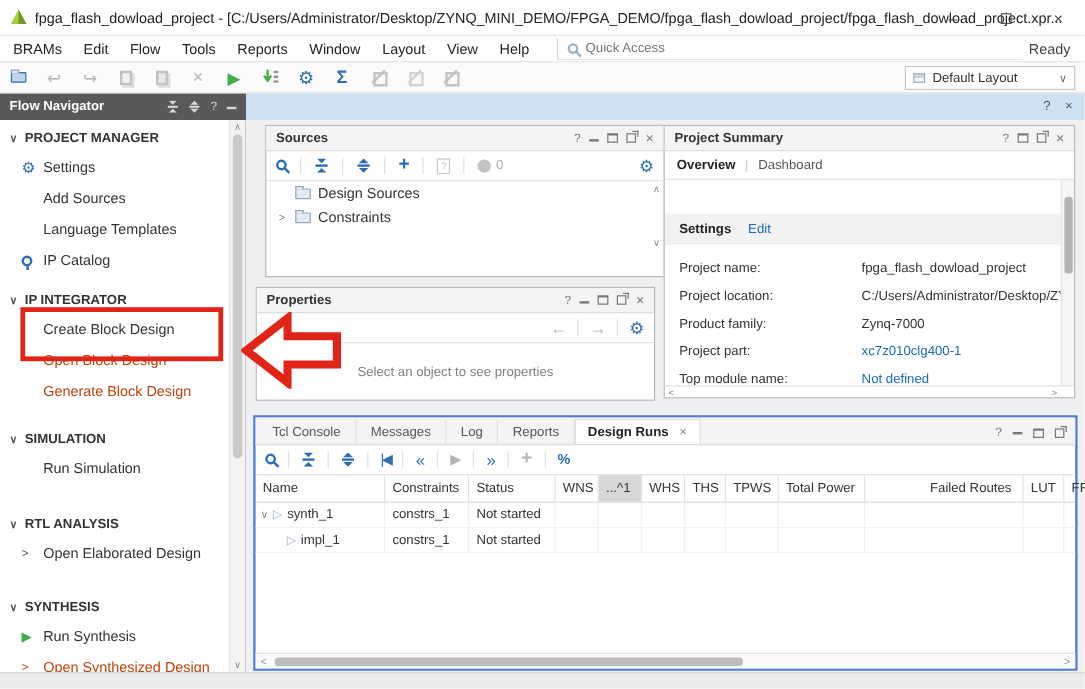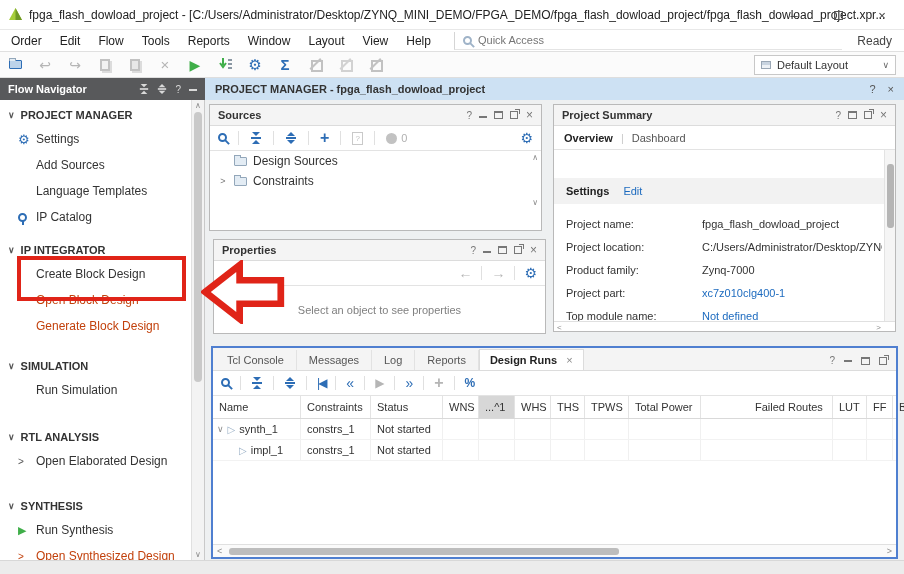--- a/index.html
+++ b/index.html
@@ -61,21 +61,21 @@
   
   .pm-header{position:absolute;top:78px;left:205px;right:0;height:22px;background:#cde1f3;display:flex;align-items:center;padding:0 10px;font-size:11px;font-weight:bold;color:#333;}
   .pm-hicons{margin-left:auto;display:flex;gap:12px;color:#555;font-size:11px;font-weight:normal;}
   .workspace{position:absolute;top:100px;left:205px;right:0;bottom:14px;background:#eef0f1;}
   .panel{position:absolute;background:#fff;border:1px solid #b9b9b9;}
   .panel-header{height:21px;background:#f4f4f4;border-bottom:1px solid #dcdcdc;display:flex;align-items:center;padding:0 8px;font-weight:bold;font-size:11px;color:#333;}
   .pctrl{margin-left:auto;display:flex;align-items:center;gap:7px;color:#777;font-size:10px;font-weight:normal;}
   .ptool{height:25px;border-bottom:1px solid #e3e3e3;display:flex;align-items:center;padding:0 8px;gap:11px;font-size:12px;}
   .sep{width:1px;height:14px;background:#e0e0e0;}
   
-  #sources{left:4px;top:4px;width:333px;height:127px;}
+  #sources{left:16px;top:4px;width:333px;height:127px;}
   .badge{width:11px;height:11px;border-radius:50%;background:#c2c2c2;display:inline-block;}
   .qmark-doc{width:11px;height:13px;border:1px solid #c9c9c9;color:#c0c0c0;font-size:8px;display:flex;align-items:center;justify-content:center;}
   .tree{height:58px;position:relative;}
   .tree-row{height:20px;display:flex;align-items:center;gap:6px;padding-left:8px;font-size:12px;color:#333;}
   .tree-row .tchev{width:10px;color:#777;font-size:9px;text-align:center;}
   .tree-car{position:absolute;right:3px;color:#8a8a8a;font-size:8px;}
   .src-tabs{height:23px;border-top:1px dashed #bfbfbf;display:flex;align-items:center;padding-left:6px;gap:16px;font-size:11px;color:#888;}
   .src-tab-active{background:#fff;border:1px solid #c9c9c9;padding:2px 8px;font-weight:bold;color:#222;}
   
   #properties{left:8px;top:139px;width:333px;height:95px;}
@@ -86,36 +86,36 @@
   .ps-tab-active{font-weight:bold;color:#222;}
   .ps-tab{color:#555;}
   .ps-content{position:relative;height:171px;overflow:hidden;}
   .ps-vscroll{position:absolute;top:0;right:0;width:11px;bottom:0;background:#f5f5f5;border-left:1px solid #e3e3e3;}
   .ps-vthumb{position:absolute;top:14px;left:2px;width:7px;height:64px;background:#b5b5b5;border-radius:3px;}
   .ps-band{margin-top:28px;height:26px;background:#f2f2f2;display:flex;align-items:center;padding-left:12px;gap:14px;font-size:11px;}
   .ps-band b{color:#222;}
   .link{color:#1d6bbf;}
   .ps-fields{margin-top:8px;}
   .ps-row{height:23px;display:flex;align-items:center;padding-left:12px;font-size:11px;}
-  .ps-label{width:136px;color:#333;flex:none;}
+  .ps-label{width:152px;color:#333;flex:none;}
   .ps-value{white-space:nowrap;overflow:hidden;max-width:180px;}
   .ps-hscroll{height:11px;border-top:1px solid #e0e0e0;position:relative;color:#8a8a8a;font-size:8px;}
   .ps-hscroll .l{position:absolute;left:3px;top:1px;} .ps-hscroll .r{position:absolute;right:14px;top:1px;}
   
   #bottompanel{left:6px;top:246px;width:687px;height:213px;border:2px solid #4f7fd0;}
   .bp-tabs{height:23px;background:#f4f4f4;border-bottom:1px solid #dcdcdc;display:flex;align-items:flex-end;padding-left:2px;font-size:11px;}
   .bp-tab{padding:4px 12px;color:#555;border-right:1px solid #e2e2e2;}
   .bp-tab-active{background:#fff;border:1px solid #dcdcdc;border-bottom:none;font-weight:bold;color:#222;display:flex;gap:9px;align-items:center;padding:4px 10px;}
   .bp-tab-active .x{color:#888;font-weight:normal;}
   .bp-hicons{margin-left:auto;display:flex;align-items:center;gap:9px;color:#777;font-size:10px;padding:0 8px 4px 0;}
   .runs-head{height:23px;display:flex;border-bottom:1px solid #d9d9d9;font-size:11px;color:#333;align-items:center;}
   .runs-head>div{padding-left:6px;border-right:1px solid #e3e3e3;height:100%;display:flex;align-items:center;}
   .runs-row{height:21px;display:flex;font-size:11px;color:#333;align-items:center;border-bottom:1px solid #f2f2f2;}
   .runs-row>div{padding-left:6px;border-right:1px solid #f0f0f0;height:100%;display:flex;align-items:center;}
-  .cw0{width:88px;flex:none;}.cw1{width:70px;flex:none;}.cw2{width:72px;flex:none;}
+  .cw0{width:108px;flex:none;}.cw1{width:70px;flex:none;}.cw2{width:72px;flex:none;}
   .cw3{width:36px;flex:none;}.cw4{width:36px;flex:none;}.cw5{width:36px;flex:none;}
   .cw6{width:34px;flex:none;text-align:right;}.cw7{width:44px;flex:none;}.cw8{width:72px;flex:none;}
   .cw9{width:84px;flex:none;margin-left:48px;}.cw10{width:34px;flex:none;}.cw11{width:26px;flex:none;text-align:center;}.cw12{width:46px;flex:none;}
   .sortcol{background:#d7d7d7;}
   .fillcol{flex:1;border-right:none !important;}
   .rowchev{color:#8a8a8a;font-size:9px;margin-right:4px;}
   .rowtri{color:#9ab0c6;font-size:10px;margin-right:4px;}
   .bp-hscroll{position:absolute;left:0;right:0;bottom:0;height:13px;border-top:1px solid #e0e0e0;background:#fafafa;color:#8a8a8a;font-size:9px;}
   .bp-hscroll .l{position:absolute;left:4px;top:1px;}
   .bp-hscroll .r{position:absolute;right:4px;top:1px;}
@@ -138,21 +138,21 @@
   <div class="win-controls">
     <span class="win-btn">–</span>
     <span class="win-btn">
         <span class="icon-wmax"></span>
       </span>
     <span class="win-btn">×</span>
   </div>
 </div>
 
 <div class="menubar">
-  <span class="menu-item">Order</span>
+  <span class="menu-item">BRAMs</span>
   <span class="menu-item">Edit</span>
   <span class="menu-item">Flow</span>
   <span class="menu-item">Tools</span>
   <span class="menu-item">Reports</span>
   <span class="menu-item">Window</span>
   <span class="menu-item">Layout</span>
   <span class="menu-item">View</span>
   <span class="menu-item">Help</span>
   <div class="quick-access">
     <span class="mag" style="color:#9fb3c8"></span>
@@ -301,21 +301,20 @@
     </div>
   </div>
   <div class="fn-scroll">
     <span class="car" style="top:1px">∧</span>
     <span class="car" style="bottom:1px">∨</span>
     <span class="fn-thumb"></span>
   </div>
 </div>
 
 <div class="pm-header">
-  <span>PROJECT MANAGER - fpga_flash_dowload_project</span>
   <span class="pm-hicons">
     <span>?</span>
     <span>×</span>
   </span>
 </div>
 
 <div class="workspace">
 
   <div class="panel" id="sources">
     <div class="panel-header">

